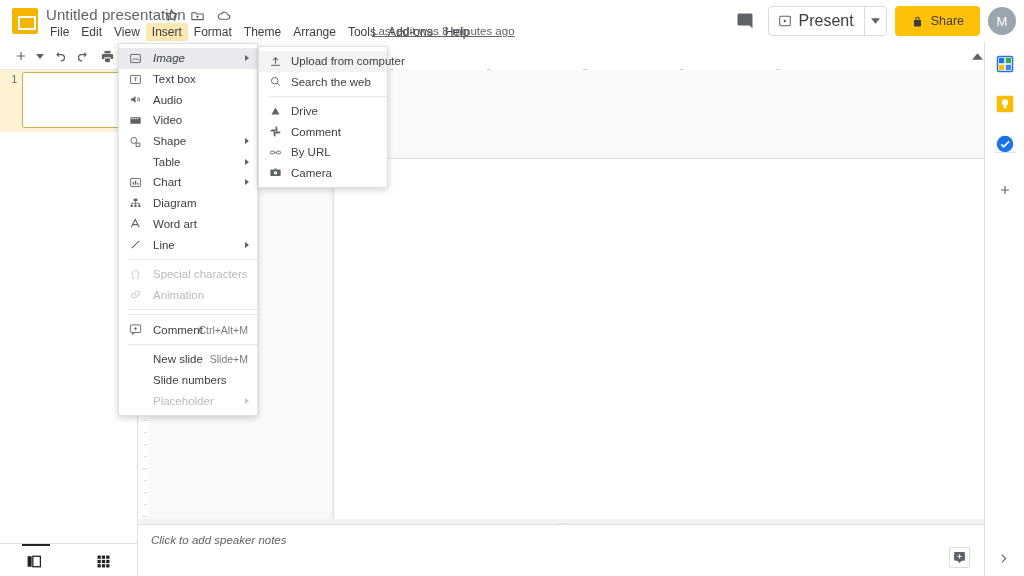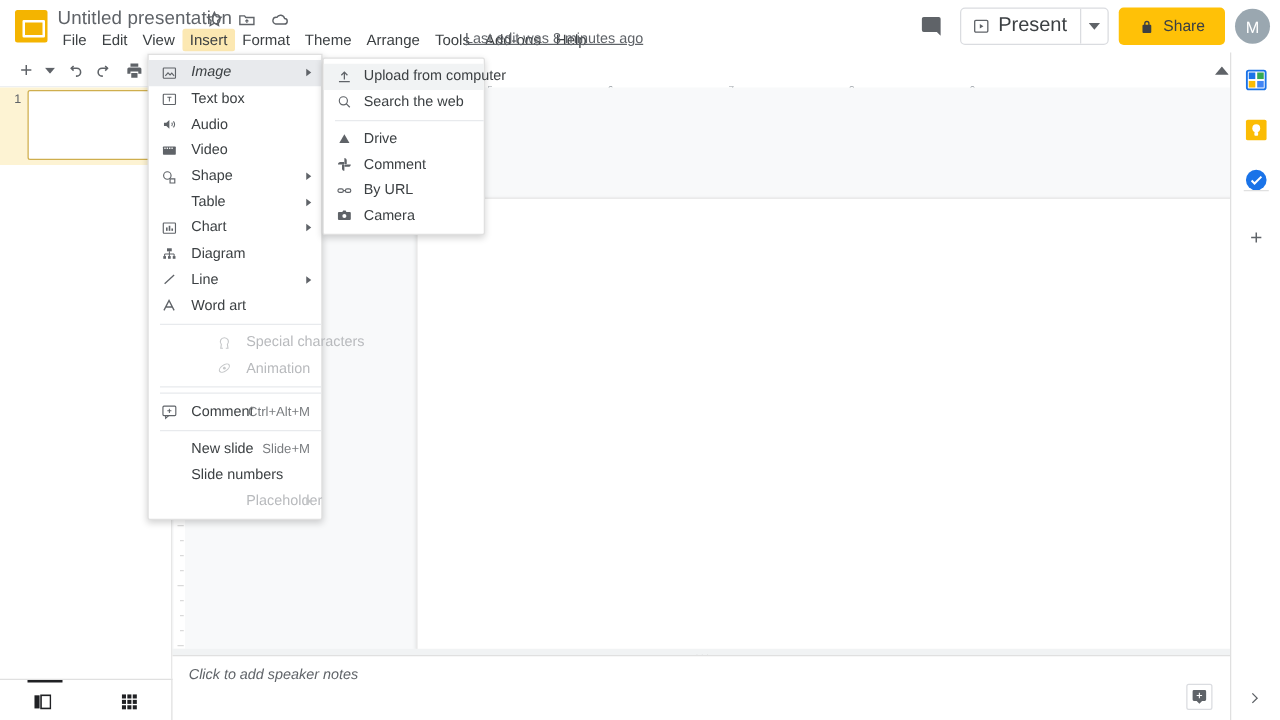--- a/index.html
+++ b/index.html
@@ -114,21 +114,21 @@
   .rail-chev { position:absolute; left:12px; top:510px; color:#5f6368; cursor:pointer; }
 
   
   .menu-pop {
     position:absolute; left:118px; top:43px; width:140px;
     background:#fff; border:1px solid #e0e0e0; border-radius:0 0 2px 2px;
     box-shadow:0 2px 6px rgba(0,0,0,.18); padding:4px 0; z-index:60;
   }
   .mi { position:relative; height:20.7px; display:flex; align-items:center; cursor:pointer; font-size:11.5px; color:#3c4043; }
   .mi.hl { background:#e8eaed;font-style:italic; }
-  .mi.disabled { color:#b8babd; cursor:default;margin-left:44px; }
+  .mi.disabled { color:#b8babd; cursor:default; }
   .mi-icon { position:absolute; left:9px; width:14px; height:14px; display:flex; align-items:center; justify-content:center; color:#5f6368; }
   .mi.disabled .mi-icon { color:#c6c8ca; }
   .mi-label { margin-left:34px; white-space:nowrap; }
   .mi-accel { position:absolute; right:9px; font-size:10.5px; color:#7a7d80; }
   .mi.disabled .mi-accel { color:#c3c5c7; }
   .mi-arrow { position:absolute; right:8px; width:0; height:0; border-left:4px solid #5f6368; border-top:3.5px solid transparent; border-bottom:3.5px solid transparent; }
   .mi.disabled .mi-arrow { border-left-color:#c6c8ca; }
   .mi-sep { height:1px; background:#e8eaed; margin:4px 0 4px 9px; }
 
   
@@ -543,33 +543,33 @@
             <rect x="3" y="14.5" width="4" height="4" fill="currentColor" stroke="none"></rect>
             <rect x="10" y="14.5" width="4" height="4" fill="currentColor" stroke="none"></rect>
             <rect x="17" y="14.5" width="4" height="4" fill="currentColor" stroke="none"></rect>
           </svg>
         </span>
         <span class="mi-label">Diagram</span>
       </div>
       <div class="mi">
         <span class="mi-icon">
           <svg width="13" height="13" viewBox="0 0 24 24" fill="none" stroke="currentColor" stroke-width="1.7">
+            <path d="M4 19L11.5 4.5 19 19M7.3 14h8.4" stroke-width="2"></path>
+          </svg>
+        </span>
+        <span class="mi-label">Word art</span>
+      </div>
+      <div class="mi">
+        <span class="mi-icon">
+          <svg width="13" height="13" viewBox="0 0 24 24" fill="none" stroke="currentColor" stroke-width="1.7">
             <path d="M5 18.5L19 5.5" stroke-width="1.9"></path>
           </svg>
         </span>
         <span class="mi-label">Line</span>
         <span class="mi-arrow"></span>
-      </div>
-      <div class="mi">
-        <span class="mi-icon">
-          <svg width="13" height="13" viewBox="0 0 24 24" fill="none" stroke="currentColor" stroke-width="1.7">
-            <path d="M4 19L11.5 4.5 19 19M7.3 14h8.4" stroke-width="2"></path>
-          </svg>
-        </span>
-        <span class="mi-label">Word art</span>
       </div>
       <div class="mi-sep"></div>
       <div class="mi disabled">
         <span class="mi-icon">
           <svg width="13" height="13" viewBox="0 0 24 24" fill="none" stroke="currentColor" stroke-width="1.7">
             <path d="M12 4a6 6 0 0 0-4.5 10l-.8 5.5h3.2M12 4a6 6 0 0 1 4.5 10l.8 5.5h-3.2"></path>
           </svg>
         </span>
         <span class="mi-label">Special characters</span>
       </div>

